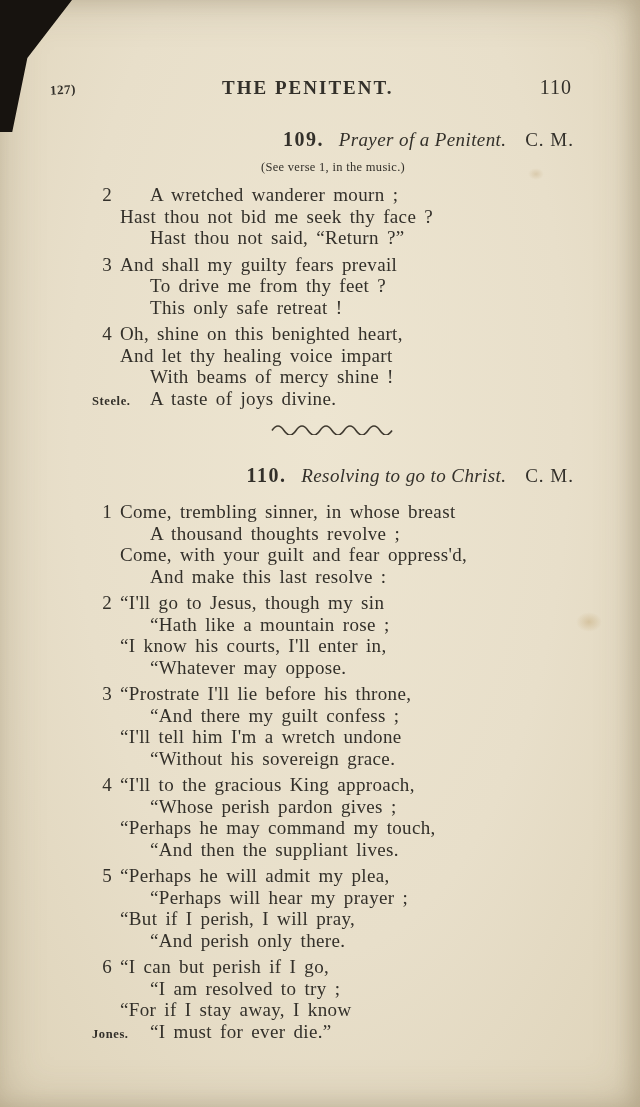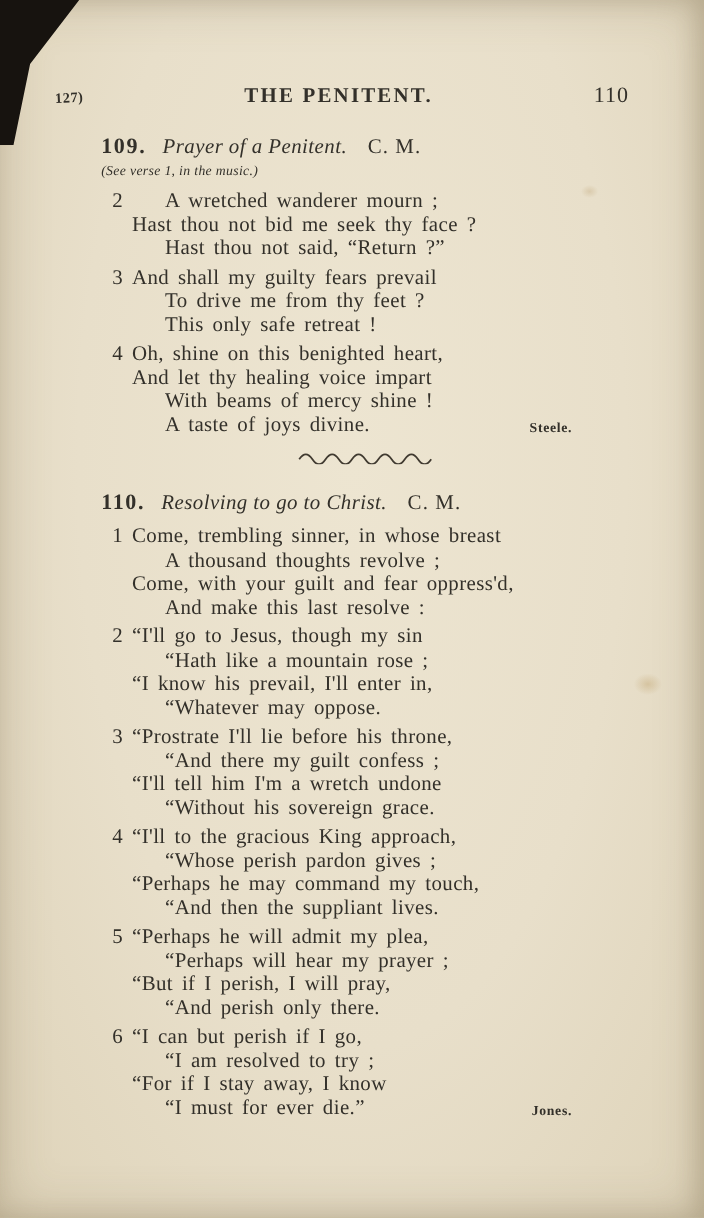--- a/index.html
+++ b/index.html
@@ -58,45 +58,44 @@
     font-size: 20px;
     letter-spacing: 1px;
   }
 
   .content {
     margin: 0 66px 0 92px;
   }
 
   .hymn-title {
     margin: 24px 0 0 0;
-    text-align: left;
+    text-align: right;
     font-weight: normal;
     font-size: 19px;
-    line-height: 20px;
+    line-height: 33px;
   }
   .hymn-num {
     font-weight: bold;
     font-size: 20px;
     letter-spacing: 1.5px;
     margin-right: 10px;
   }
   .hymn-name {
     font-style: italic;
     letter-spacing: 0.4px;
   }
   .hymn-meter {
     margin-left: 14px;
     letter-spacing: 1px;
   }
   .subtitle {
-    text-align: left;
+    text-align: center;
     font-size: 12.5px;
     margin-top: 4px;
     letter-spacing: 0.3px;
-    font-style: italic;
   }
   .subtitle:empty { display: none; }
 
   .verses { margin-top: 9px; }
   .verse {
     position: relative;
     padding-left: 28px;
     margin-bottom: 5px;
     font-size: 19px;
     line-height: 21.5px;
@@ -106,21 +105,21 @@
   .vnum {
     position: absolute;
     left: 0;
     top: 0;
     width: 20px;
     text-align: right;
   }
   .line.indent { padding-left: 30px; }
 
   .attribution {
-    text-align: right;
+    text-align: left;
     padding-right: 54px;
     margin-top: -20px;
     font-size: 12.5px;
     letter-spacing: 0.6px;
     font-weight: bold;
   }
 
   .divider {
     text-align: center;
     margin: 12px 0 2px 0;
@@ -193,21 +192,21 @@
             <span class="vnum">1</span>
             <div class="line">Come, trembling sinner, in whose breast</div>
             <div class="line indent">A thousand thoughts revolve ;</div>
             <div class="line">Come, with your guilt and fear oppress'd,</div>
             <div class="line indent">And make this last resolve :</div>
           </div>
           <div class="verse">
             <span class="vnum">2</span>
             <div class="line">“I'll go to Jesus, though my sin</div>
             <div class="line indent">“Hath like a mountain rose ;</div>
-            <div class="line">“I know his prevail, I'll enter in,</div>
+            <div class="line">“I know his courts, I'll enter in,</div>
             <div class="line indent">“Whatever may oppose.</div>
           </div>
           <div class="verse">
             <span class="vnum">3</span>
             <div class="line">“Prostrate I'll lie before his throne,</div>
             <div class="line indent">“And there my guilt confess ;</div>
             <div class="line">“I'll tell him I'm a wretch undone</div>
             <div class="line indent">“Without his sovereign grace.</div>
           </div>
           <div class="verse">

